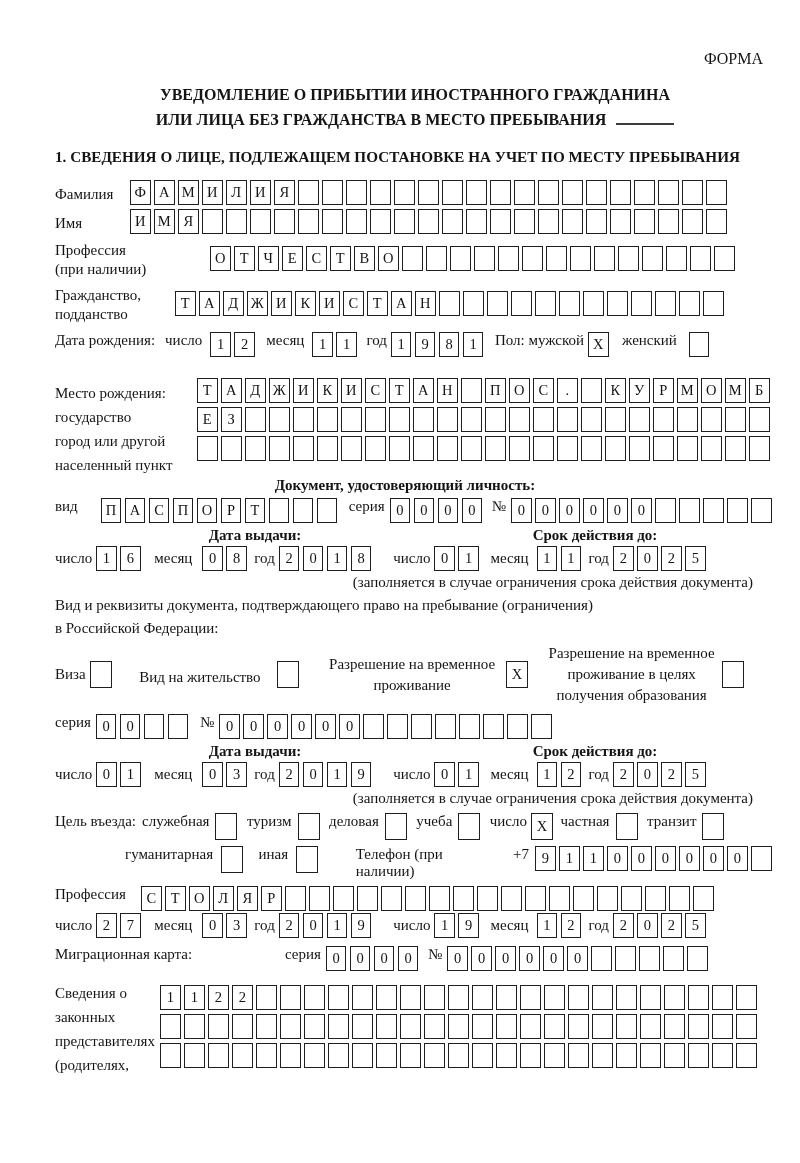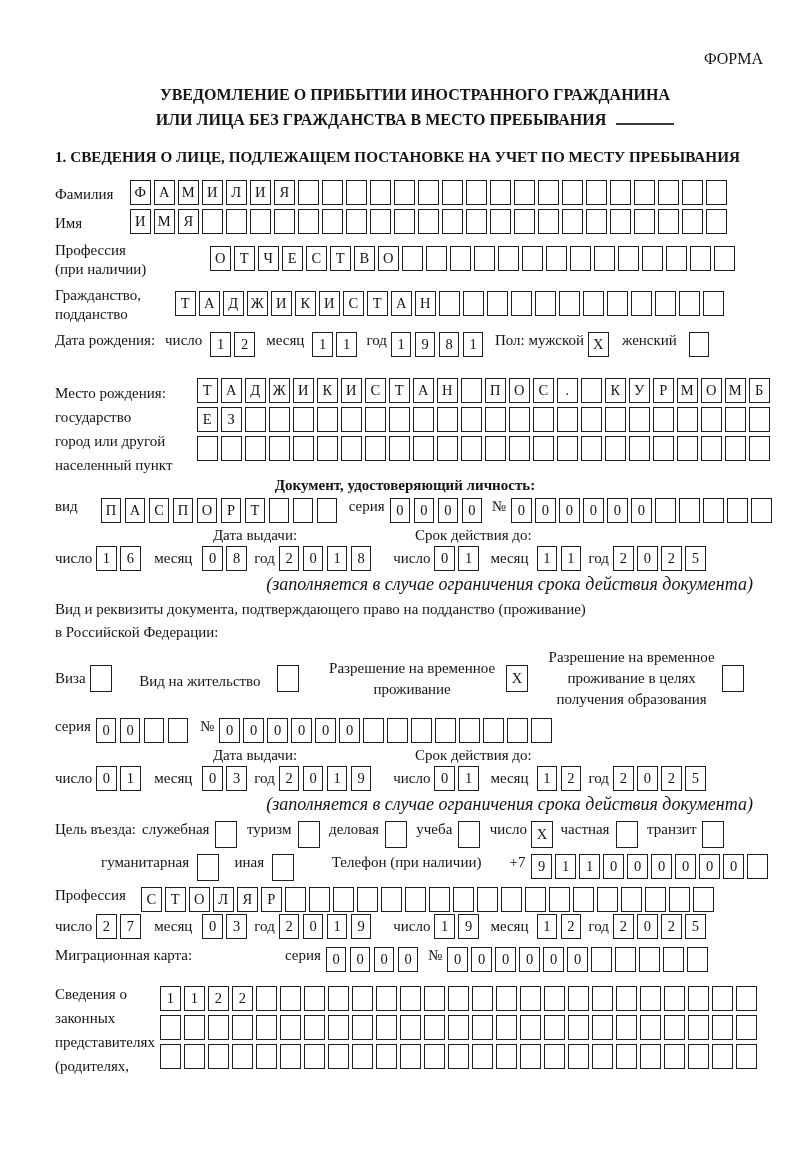--- a/index.html
+++ b/index.html
@@ -21,26 +21,26 @@
   .cells{display:inline-flex;flex:none;}
   .cell{
     box-sizing:border-box;flex:none;width:20.5px;height:25px;border:1.5px solid #1f1f1f;
     margin-right:3.5px;display:inline-flex;align-items:center;justify-content:center;
     font-size:14.5px;background:#fff;
   }
   .big .cell{width:22px;height:27px;}
   .crow{display:flex;margin-bottom:4px;}
   .center-bold{text-align:center;font-weight:bold;margin-top:6px;font-size:15px;width:700px;font-family:Liberation Serif, serif;}
   .dh{display:flex;margin-top:4px;}
-  .dh .h1{width:360px;text-align:center;padding-left:40px;box-sizing:border-box;}
-  .dh .h2{flex:1;text-align:left;}
+  .dh .h1{width:360px;text-align:center;padding-left:40px;box-sizing:border-box;font-weight:bold;}
+  .dh .h2{flex:1;text-align:center;font-weight:bold;}
   .drow{display:flex;align-items:center;margin-top:2px;padding-right:66px;}
   .dgroup{display:flex;align-items:center;}
   .g2{margin-left:auto;}
-  .note{text-align:right;font-size:18px;padding-right:22px;margin-top:3px;font-style:italic;}
+  .note{text-align:right;font-size:15px;padding-right:22px;margin-top:3px;}
   .ml4{margin-left:4px}.ml6{margin-left:6px}.ml8{margin-left:8px}.ml10{margin-left:10px}
   .ml12{margin-left:12px}.mr5{margin-right:5px}
 </style>
 </head>
 <body>
 
 <div class="page">
 
 
   <div class="forma">ФОРМА</div>
@@ -375,21 +375,21 @@
       <span class="cells ml4">
           <span class="cell">2</span>
           <span class="cell">0</span>
           <span class="cell">2</span>
           <span class="cell">5</span>
         </span>
     </div>
   </div>
   <div class="note">(заполняется в случае ограничения срока действия документа)</div>
 
-  <div style="margin-top:6px;">Вид и реквизиты документа, подтверждающего право на подданство (проживание)</div>
+  <div style="margin-top:6px;">Вид и реквизиты документа, подтверждающего право на пребывание (ограничения)</div>
   <div style="margin-top:6px;">в Российской Федерации:</div>
 
   <div class="row" style="margin-top:6px;">
     <span style="">Виза</span>
     <span class="cells big ml4">
         <span class="cell"></span>
       </span>
     <span style="margin-left:24px;margin-top:5px;">Вид на жительство</span>
     <span class="cells big" style="margin-left:16px;">
         <span class="cell"></span>
@@ -510,21 +510,21 @@
     <span class="cells big ml6">
         <span class="cell"></span>
       </span>
     <span class="ml6">транзит</span>
     <span class="cells big ml6">
         <span class="cell"></span>
       </span>
   </div>
 
   <div class="rowc" style="margin-top:6px;">
-    <span style="margin-left:46px;">гуманитарная</span>
+    <span style="margin-left:70px;">гуманитарная</span>
     <span class="cells big ml8">
         <span class="cell"></span>
       </span>
     <span class="ml12">иная</span>
     <span class="cells big ml8">
         <span class="cell"></span>
       </span>
     <span style="margin-left:34px;">Телефон (при наличии)</span>
     <span style="margin-left:28px;">+7</span>
     <span class="cells ml6">

